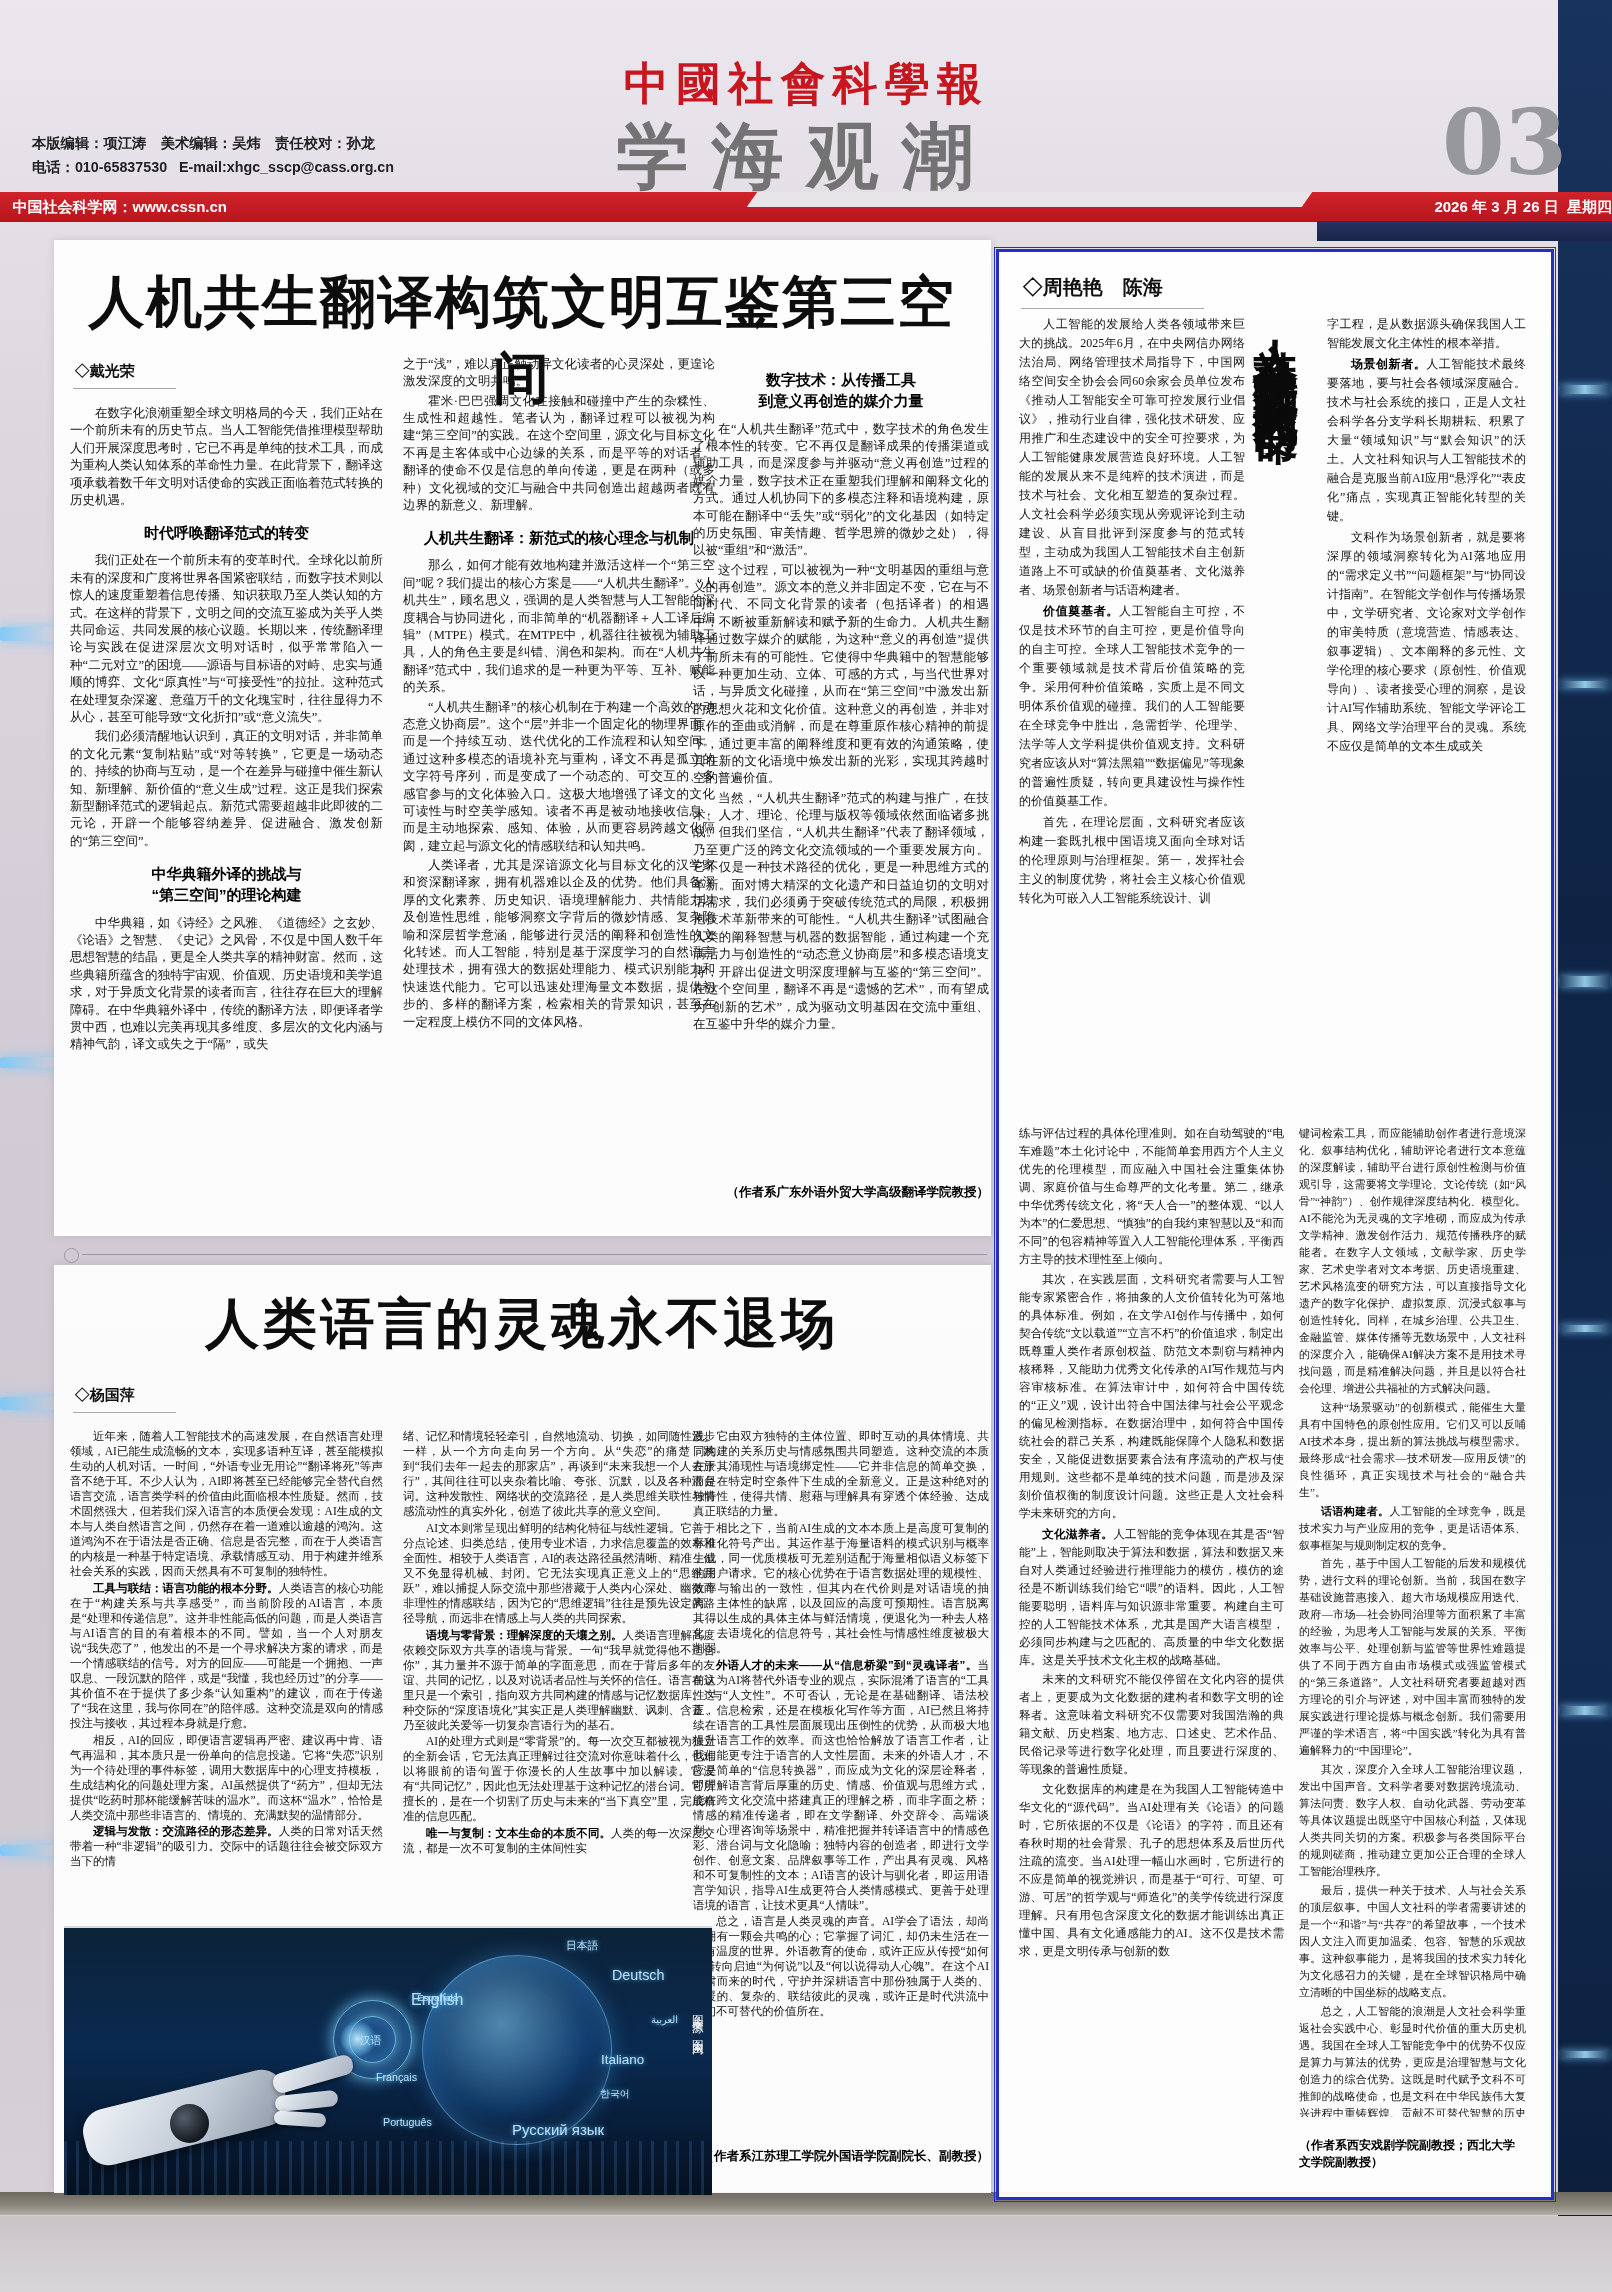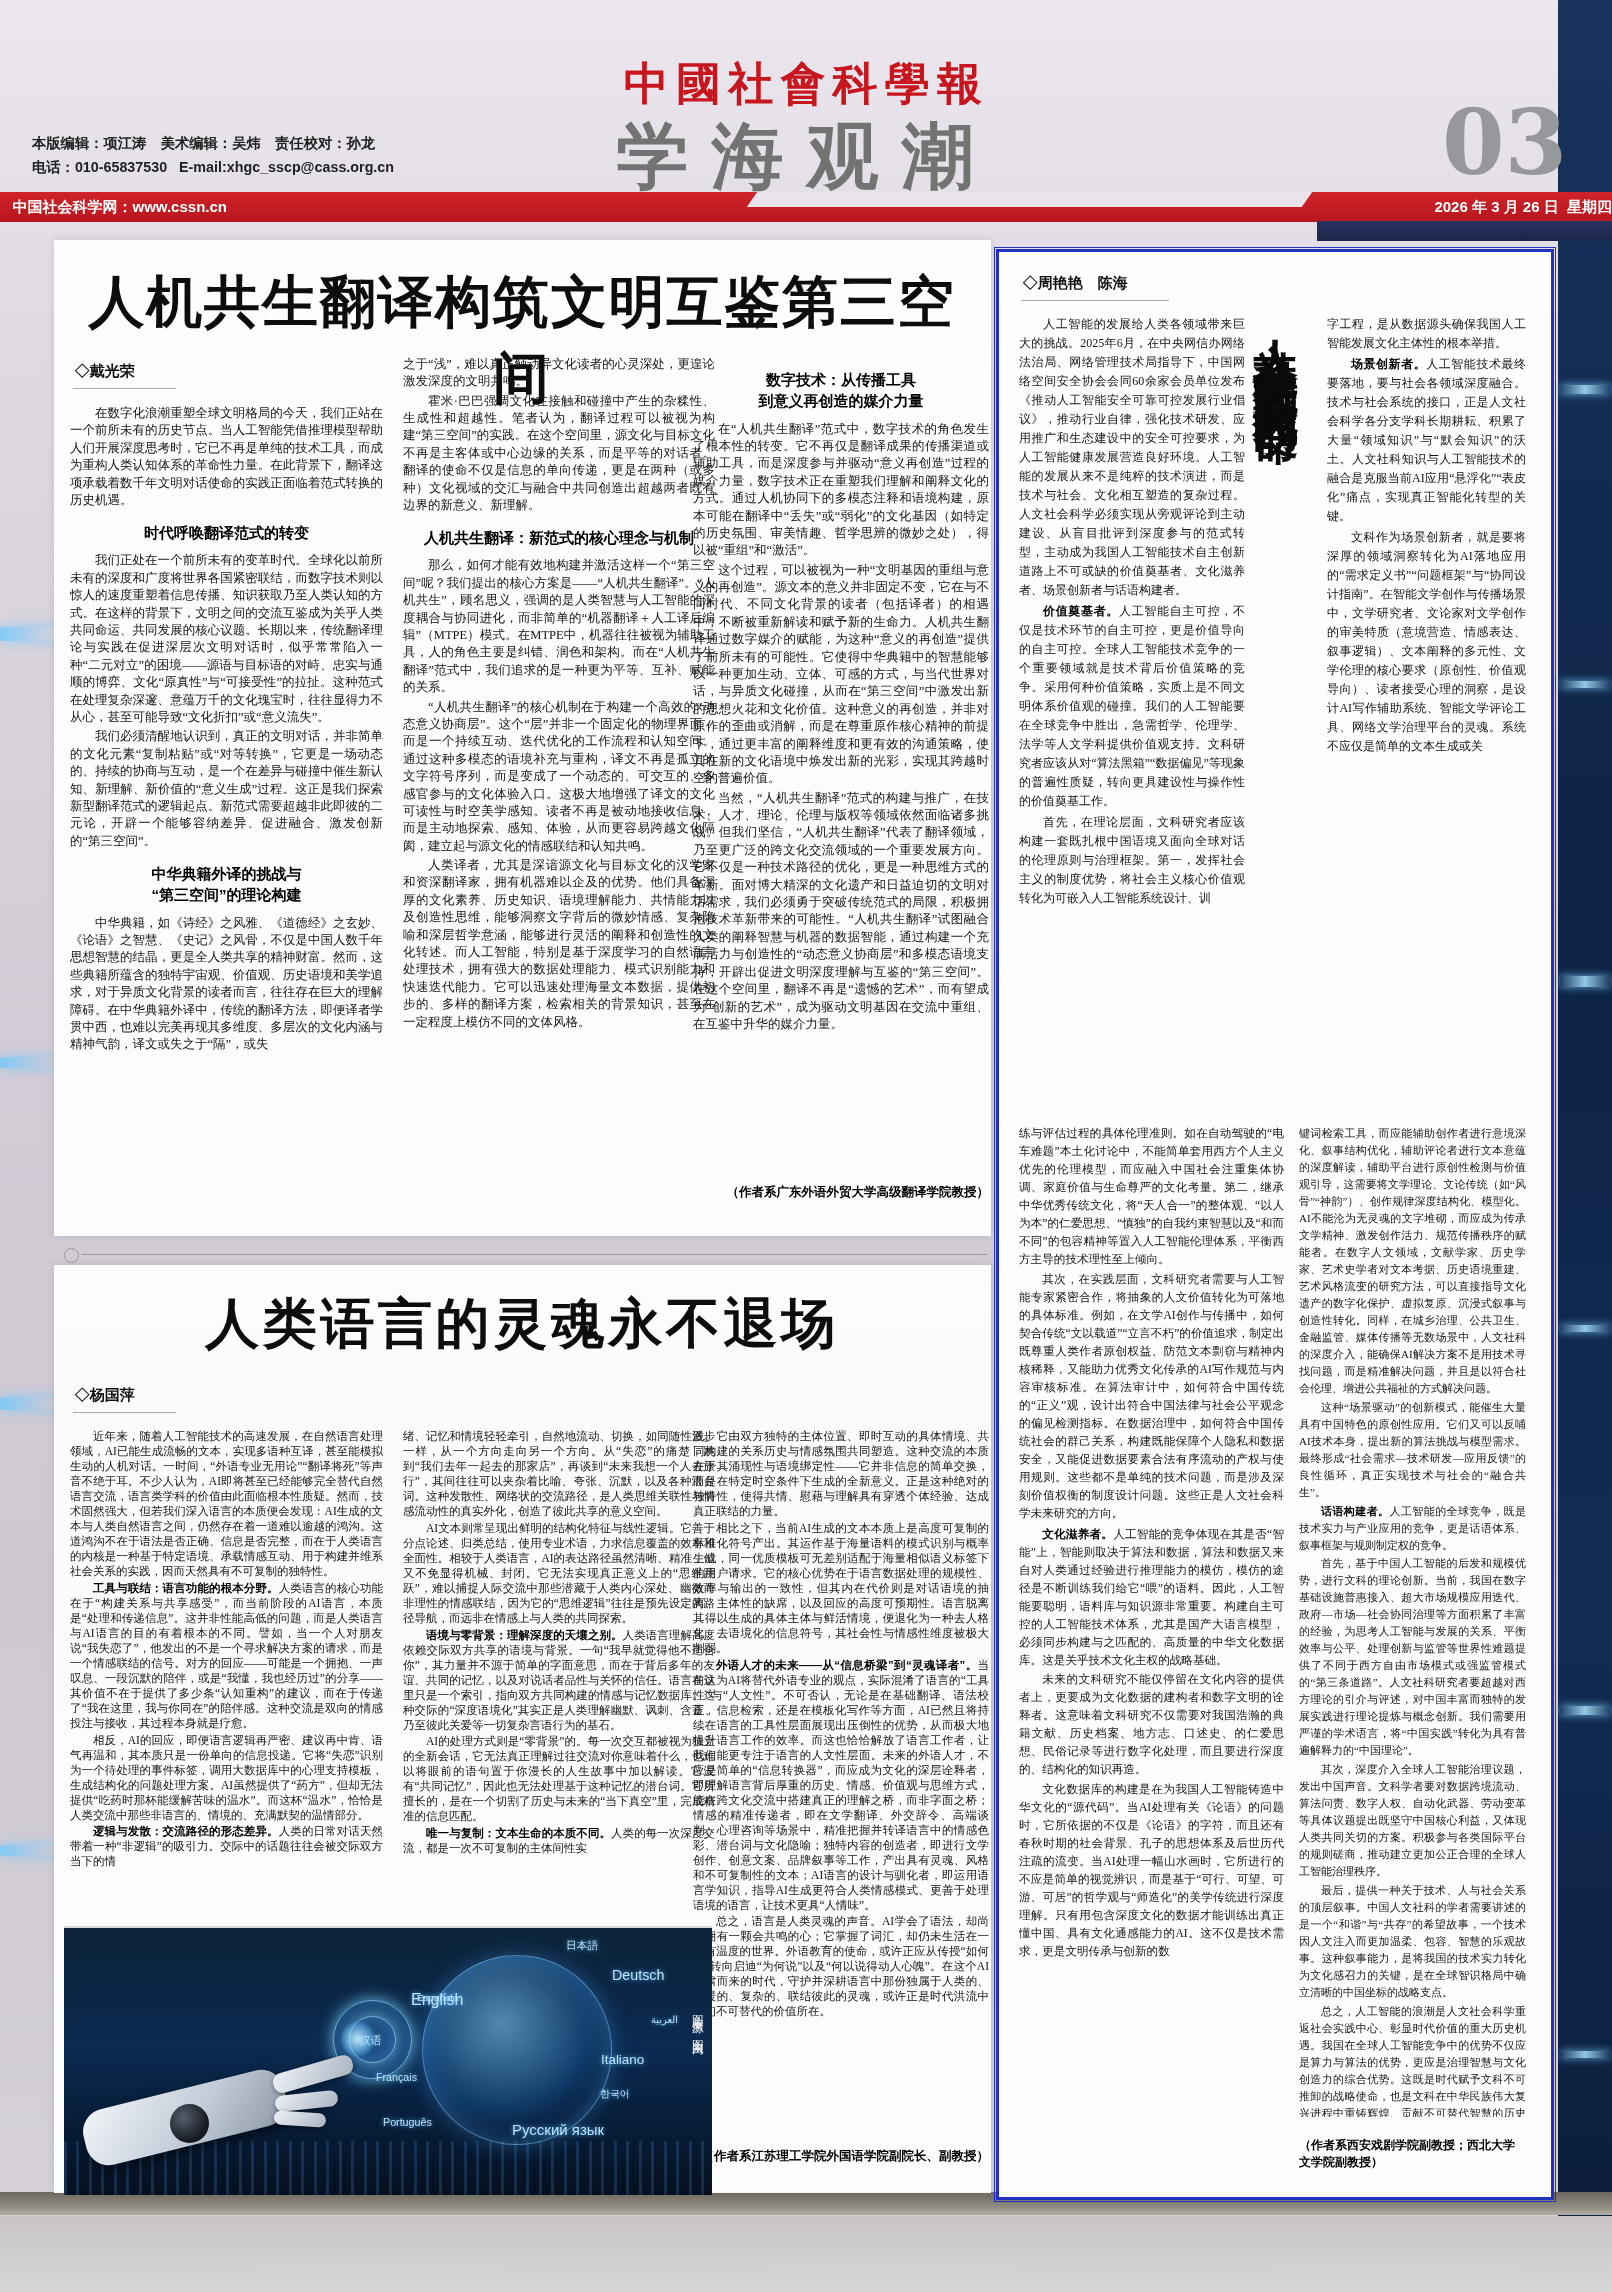--- a/index.html
+++ b/index.html
@@ -186,40 +186,40 @@
       <span class="plab" style="left: 536px; top: 159px; font-size: 9.9px;">한국어</span>
       <span class="plab" style="left: 319px; top: 188px; font-size: 10.7px;">Português</span>
       <span class="plab" style="left: 448px; top: 193px; font-size: 15px;">Русский язык</span>
     </div>
   <div class="abs photocap" style="right:7.2px;top:77px;">图片来源：图虫网</div>
 </div>
 
 <div class="abs featbox" style="left:996px;top:249px;width:552px;height:1945px;"></div>
 
 <div class="abs" style="left:1021px;top:274px;">
-  <span class="byline" style="font-size:15px;">◇周艳艳　陈海</span>
+  <span class="byline" style="font-size:20px;">◇周艳艳　陈海</span>
 </div>
 
 <div class="abs vheadline" style="left:1250px;top:303px;height:817px;">人文社会科学在人工智能时代的使命</div>
 
 <div class="abs colbox r3col" style="left:1019px;top:315px;width:226px;height:806px;">
     <p class="bp">人工智能的发展给人类各领域带来巨大的挑战。2025年6月，在中央网信办网络法治局、网络管理技术局指导下，中国网络空间安全协会会同60余家会员单位发布《推动人工智能安全可靠可控发展行业倡议》，推动行业自律，强化技术研发、应用推广和生态建设中的安全可控要求，为人工智能健康发展营造良好环境。人工智能的发展从来不是纯粹的技术演进，而是技术与社会、文化相互塑造的复杂过程。人文社会科学必须实现从旁观评论到主动建设、从盲目批评到深度参与的范式转型，主动成为我国人工智能技术自主创新道路上不可或缺的价值奠基者、文化滋养者、场景创新者与话语构建者。</p>
     <p class="bp"><b class="lead">价值奠基者。</b>人工智能自主可控，不仅是技术环节的自主可控，更是价值导向的自主可控。全球人工智能技术竞争的一个重要领域就是技术背后价值策略的竞争。采用何种价值策略，实质上是不同文明体系价值观的碰撞。我们的人工智能要在全球竞争中胜出，急需哲学、伦理学、法学等人文学科提供价值观支持。文科研究者应该从对“算法黑箱”“数据偏见”等现象的普遍性质疑，转向更具建设性与操作性的价值奠基工作。</p>
     <p class="bp">首先，在理论层面，文科研究者应该构建一套既扎根中国语境又面向全球对话的伦理原则与治理框架。第一，发挥社会主义的制度优势，将社会主义核心价值观转化为可嵌入人工智能系统设计、训</p>
   </div>
 <div class="abs colbox r3col" style="left:1327px;top:315px;width:199px;height:806px;">
     <p class="bp noind">字工程，是从数据源头确保我国人工智能发展文化主体性的根本举措。</p>
     <p class="bp"><b class="lead">场景创新者。</b>人工智能技术最终要落地，要与社会各领域深度融合。技术与社会系统的接口，正是人文社会科学各分支学科长期耕耘、积累了大量“领域知识”与“默会知识”的沃土。人文社科知识与人工智能技术的融合是克服当前AI应用“悬浮化”“表皮化”痛点，实现真正智能化转型的关键。</p>
     <p class="bp">文科作为场景创新者，就是要将深厚的领域洞察转化为AI落地应用的“需求定义书”“问题框架”与“协同设计指南”。在智能文学创作与传播场景中，文学研究者、文论家对文学创作的审美特质（意境营造、情感表达、叙事逻辑）、文本阐释的多元性、文学伦理的核心要求（原创性、价值观导向）、读者接受心理的洞察，是设计AI写作辅助系统、智能文学评论工具、网络文学治理平台的灵魂。系统不应仅是简单的文本生成或关</p>
   </div>
 <div class="abs colbox r3col" style="left:1019px;top:1125px;width:265px;height:1037px;font-size:11.6px;line-height:18px;">
     <p class="bp noind">练与评估过程的具体伦理准则。如在自动驾驶的“电车难题”本土化讨论中，不能简单套用西方个人主义优先的伦理模型，而应融入中国社会注重集体协调、家庭价值与生命尊严的文化考量。第二，继承中华优秀传统文化，将“天人合一”的整体观、“以人为本”的仁爱思想、“慎独”的自我约束智慧以及“和而不同”的包容精神等置入人工智能伦理体系，平衡西方主导的技术理性至上倾向。</p>
     <p class="bp">其次，在实践层面，文科研究者需要与人工智能专家紧密合作，将抽象的人文价值转化为可落地的具体标准。例如，在文学AI创作与传播中，如何契合传统“文以载道”“立言不朽”的价值追求，制定出既尊重人类作者原创权益、防范文本剽窃与精神内核稀释，又能助力优秀文化传承的AI写作规范与内容审核标准。在算法审计中，如何符合中国传统的“正义”观，设计出符合中国法律与社会公平观念的偏见检测指标。在数据治理中，如何符合中国传统社会的群己关系，构建既能保障个人隐私和数据安全，又能促进数据要素合法有序流动的产权与使用规则。这些都不是单纯的技术问题，而是涉及深刻价值权衡的制度设计问题。这些正是人文社会科学未来研究的方向。</p>
     <p class="bp"><b class="lead">文化滋养者。</b>人工智能的竞争体现在其是否“智能”上，智能则取决于算法和数据，算法和数据又来自对人类通过经验进行推理能力的模仿，模仿的途径是不断训练我们给它“喂”的语料。因此，人工智能要聪明，语料库与知识源非常重要。构建自主可控的人工智能技术体系，尤其是国产大语言模型，必须同步构建与之匹配的、高质量的中华文化数据库。这是关乎技术文化主权的战略基础。</p>
-    <p class="bp">未来的文科研究不能仅停留在文化内容的提供者上，更要成为文化数据的建构者和数字文明的诠释者。这意味着文科研究不仅需要对我国浩瀚的典籍文献、历史档案、地方志、口述史、的仁爱思想、民俗记录等进行数字化处理，而且要进行深度的、结构化的知识再造。</p>
+    <p class="bp">未来的文科研究不能仅停留在文化内容的提供者上，更要成为文化数据的建构者和数字文明的诠释者。这意味着文科研究不仅需要对我国浩瀚的典籍文献、历史档案、地方志、口述史、艺术作品、民俗记录等进行数字化处理，而且要进行深度的、等现象的普遍性质疑。</p>
     <p class="bp">文化数据库的构建是在为我国人工智能铸造中华文化的“源代码”。当AI处理有关《论语》的问题时，它所依据的不仅是《论语》的字符，而且还有春秋时期的社会背景、孔子的思想体系及后世历代注疏的流变。当AI处理一幅山水画时，它所进行的不应是简单的视觉辨识，而是基于“可行、可望、可游、可居”的哲学观与“师造化”的美学传统进行深度理解。只有用包含深度文化的数据才能训练出真正懂中国、具有文化通感能力的AI。这不仅是技术需求，更是文明传承与创新的数</p>
   </div>
 <div class="abs colbox r3col" style="left:1299px;top:1125px;width:227px;height:992px;font-size:11px;line-height:17px;">
     <p class="bp noind">键词检索工具，而应能辅助创作者进行意境深化、叙事结构优化，辅助评论者进行文本意蕴的深度解读，辅助平台进行原创性检测与价值观引导，这需要将文学理论、文论传统（如“风骨”“神韵”）、创作规律深度结构化、模型化。AI不能沦为无灵魂的文字堆砌，而应成为传承文学精神、激发创作活力、规范传播秩序的赋能者。在数字人文领域，文献学家、历史学家、艺术史学者对文本考据、历史语境重建、艺术风格流变的研究方法，可以直接指导文化遗产的数字化保护、虚拟复原、沉浸式叙事与创造性转化。同样，在城乡治理、公共卫生、金融监管、媒体传播等无数场景中，人文社科的深度介入，能确保AI解决方案不是用技术寻找问题，而是精准解决问题，并且是以符合社会伦理、增进公共福祉的方式解决问题。</p>
     <p class="bp">这种“场景驱动”的创新模式，能催生大量具有中国特色的原创性应用。它们又可以反哺AI技术本身，提出新的算法挑战与模型需求。最终形成“社会需求—技术研发—应用反馈”的良性循环，真正实现技术与社会的“融合共生”。</p>
     <p class="bp"><b class="lead">话语构建者。</b>人工智能的全球竞争，既是技术实力与产业应用的竞争，更是话语体系、叙事框架与规则制定权的竞争。</p>
     <p class="bp">首先，基于中国人工智能的后发和规模优势，进行文科的理论创新。当前，我国在数字基础设施普惠接入、超大市场规模应用迭代、政府—市场—社会协同治理等方面积累了丰富的经验，为思考人工智能与发展的关系、平衡效率与公平、处理创新与监管等世界性难题提供了不同于西方自由市场模式或强监管模式的“第三条道路”。人文社科研究者要超越对西方理论的引介与评述，对中国丰富而独特的发展实践进行理论提炼与概念创新。我们需要用严谨的学术语言，将“中国实践”转化为具有普遍解释力的“中国理论”。</p>
     <p class="bp">其次，深度介入全球人工智能治理议题，发出中国声音。文科学者要对数据跨境流动、算法问责、数字人权、自动化武器、劳动变革等具体议题提出既坚守中国核心利益，又体现人类共同关切的方案。积极参与各类国际平台的规则磋商，推动建立更加公正合理的全球人工智能治理秩序。</p>
     <p class="bp">最后，提供一种关于技术、人与社会关系的顶层叙事。中国人文社科的学者需要讲述的是一个“和谐”与“共存”的希望故事，一个技术因人文注入而更加温柔、包容、智慧的乐观故事。这种叙事能力，是将我国的技术实力转化为文化感召力的关键，是在全球智识格局中确立清晰的中国坐标的战略支点。</p>
     <p class="bp">总之，人工智能的浪潮是人文社会科学重返社会实践中心、彰显时代价值的重大历史机遇。我国在全球人工智能竞争中的优势不仅应是算力与算法的优势，更应是治理智慧与文化创造力的综合优势。这既是时代赋予文科不可推卸的战略使命，也是文科在中华民族伟大复兴进程中重铸辉煌、贡献不可替代智慧的历史责任。</p>

